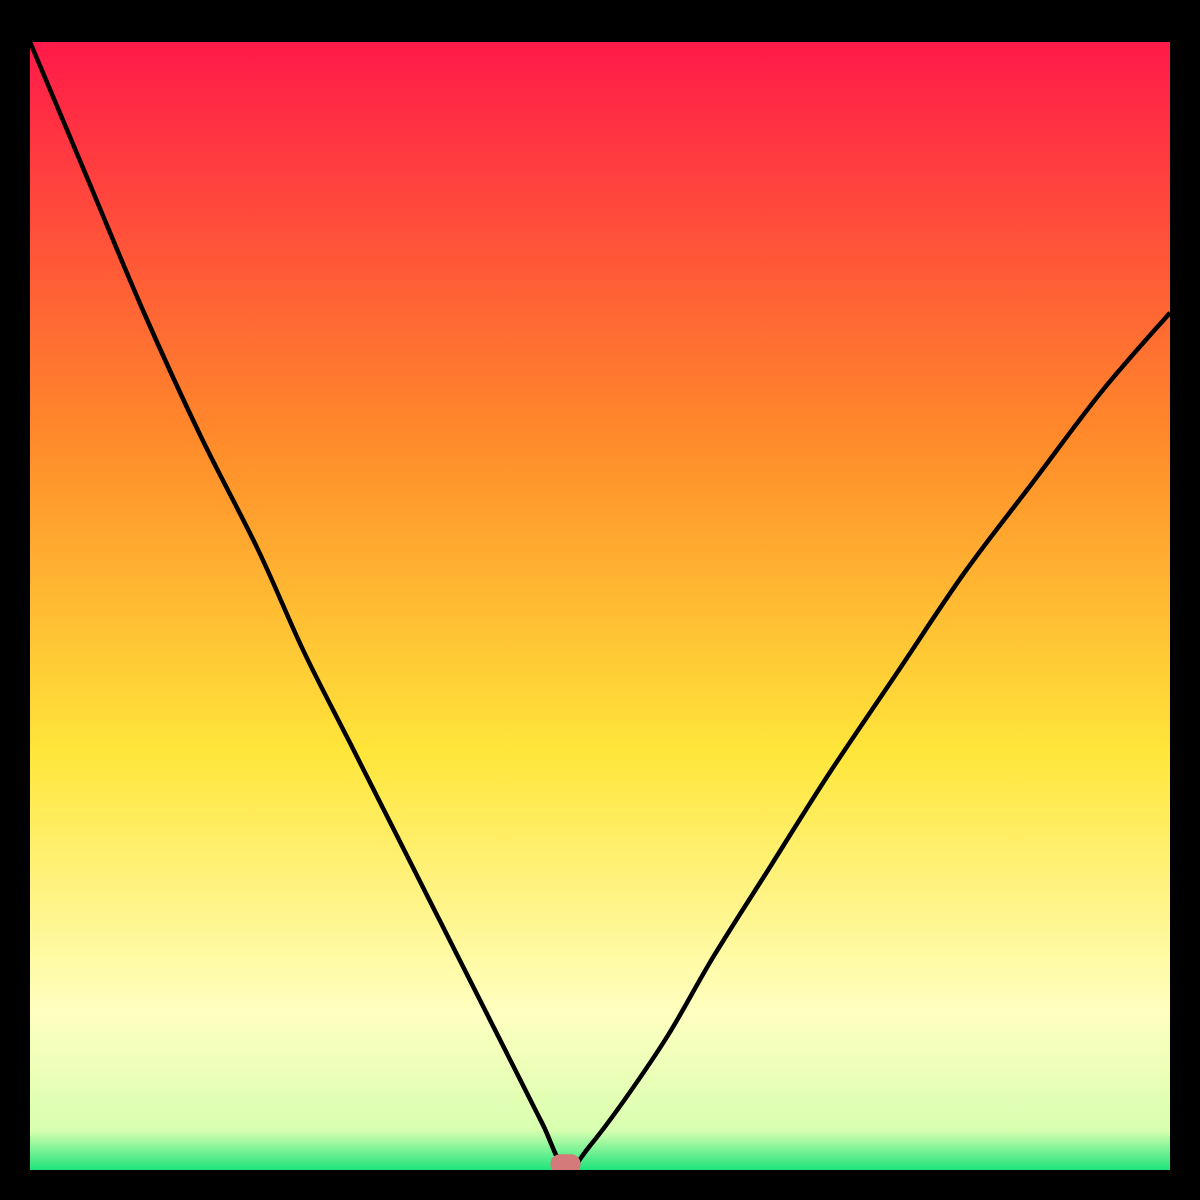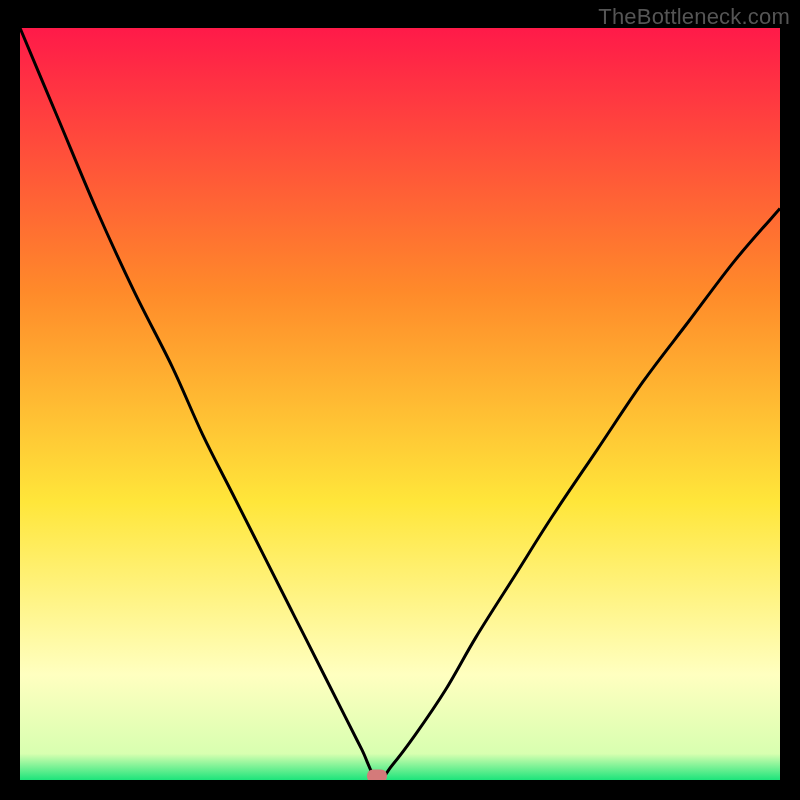--- a/index.html
+++ b/index.html
@@ -52,21 +52,20 @@
     background: #d47a7a;
     border-radius: 6px / 6px;
     z-index: 4;
     transform: translate(-50%, -50%);
   }
 </style>
 </head>
 <body>
 
 <div class="chart-container">
-  <div class="watermark">TheBottleneck.com</div>
 
   <div class="plot-area">
     <svg class="gradient-bg" viewBox="0 0 760 752" preserveAspectRatio="none">
       <defs>
         <linearGradient id="bg-grad" x1="0" y1="0" x2="0" y2="1">
             <stop offset="0%" stop-color="#ff1a49"></stop>
             <stop offset="35%" stop-color="#ff8a2a"></stop>
             <stop offset="63%" stop-color="#ffe63a"></stop>
             <stop offset="86%" stop-color="#ffffc0"></stop>
             <stop offset="96.5%" stop-color="#d8ffb0"></stop>

